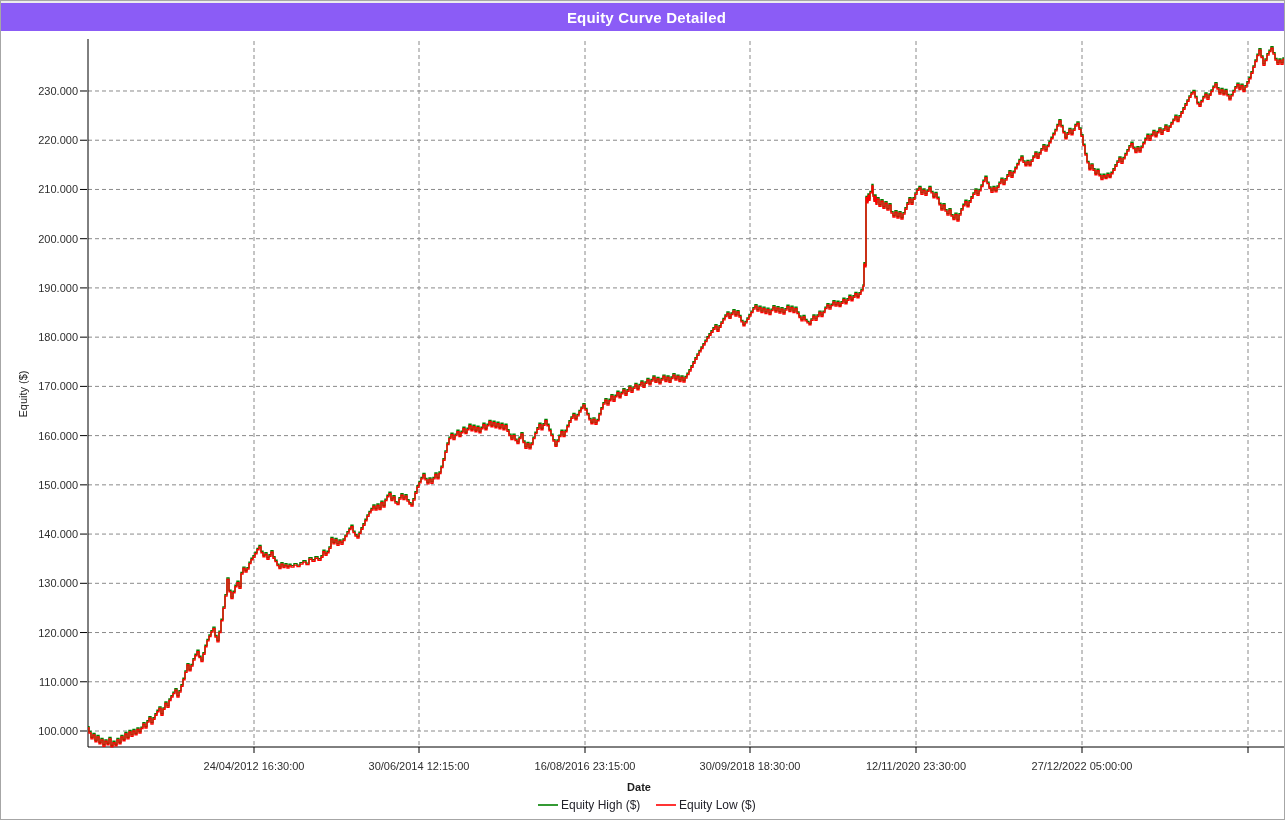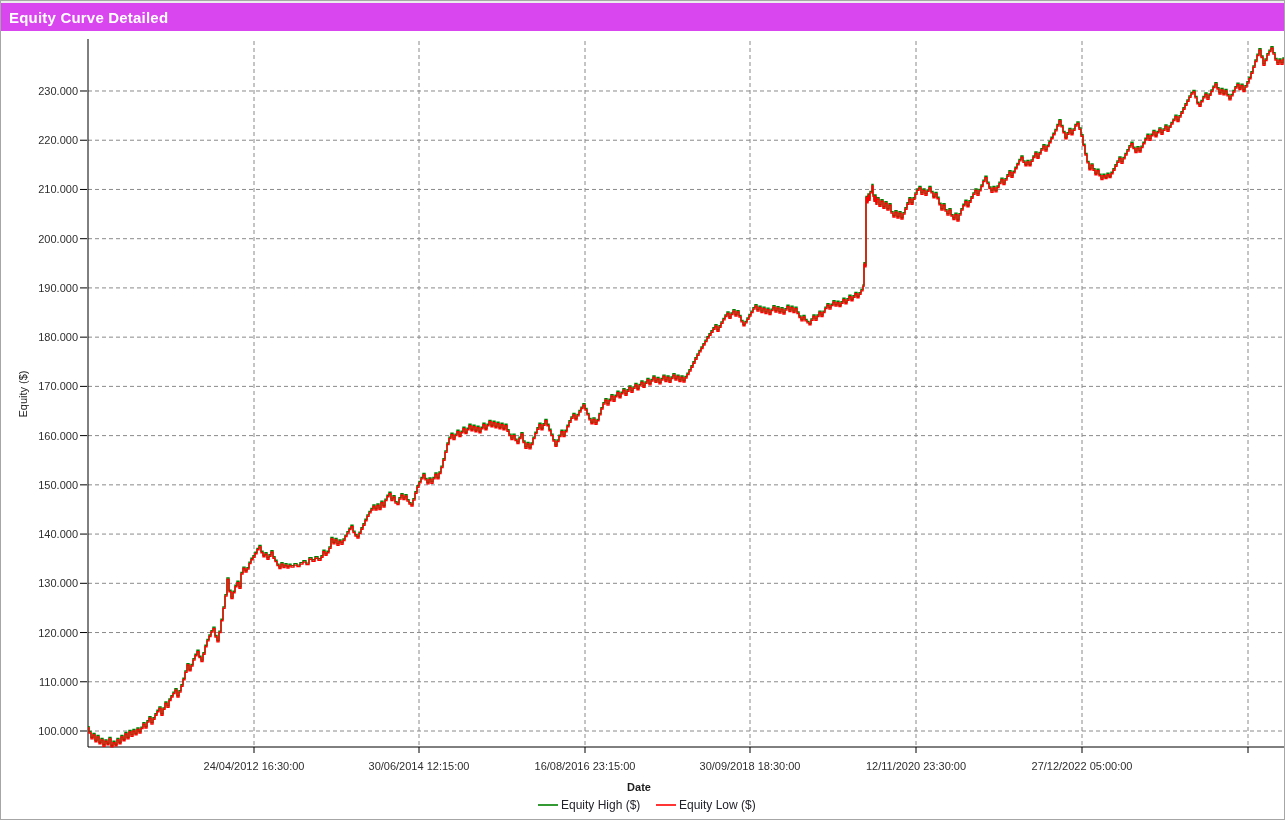--- a/index.html
+++ b/index.html
@@ -11,21 +11,21 @@
   svg{display:block;}
   .tick-label{font-family:"Liberation Sans",sans-serif;font-size:11px;fill:#2e2e2e;}
   .axis-title{font-family:"Liberation Sans",sans-serif;font-size:11px;fill:#1c1c1c;}
   .axis-title.x{font-weight:bold;}
   .legend-text{font-family:"Liberation Sans",sans-serif;font-size:12px;fill:#23232b;}
 </style>
 </head>
 <body>
 
 <div class="window">
-  <div class="titlebar" id="titlebar" style="background: #d946ef;">
+  <div class="titlebar" id="titlebar" style="background: #8b5cf6; justify-content: center;">
     <span class="title">Equity Curve Detailed</span>
   </div>
   <div class="chart-area">
     <svg id="plot" width="1283" height="786" viewBox="0 0 1283 786">
       <g id="g-grid">
           <line x1="87" y1="700" x2="1284" y2="700" stroke="#8a8a8a" stroke-width="1" stroke-dasharray="4 3" fill="none"></line>
           <line x1="87" y1="650.769" x2="1284" y2="650.769" stroke="#8a8a8a" stroke-width="1" stroke-dasharray="4 3" fill="none"></line>
           <line x1="87" y1="601.538" x2="1284" y2="601.538" stroke="#8a8a8a" stroke-width="1" stroke-dasharray="4 3" fill="none"></line>
           <line x1="87" y1="552.307" x2="1284" y2="552.307" stroke="#8a8a8a" stroke-width="1" stroke-dasharray="4 3" fill="none"></line>
           <line x1="87" y1="503.076" x2="1284" y2="503.076" stroke="#8a8a8a" stroke-width="1" stroke-dasharray="4 3" fill="none"></line>

